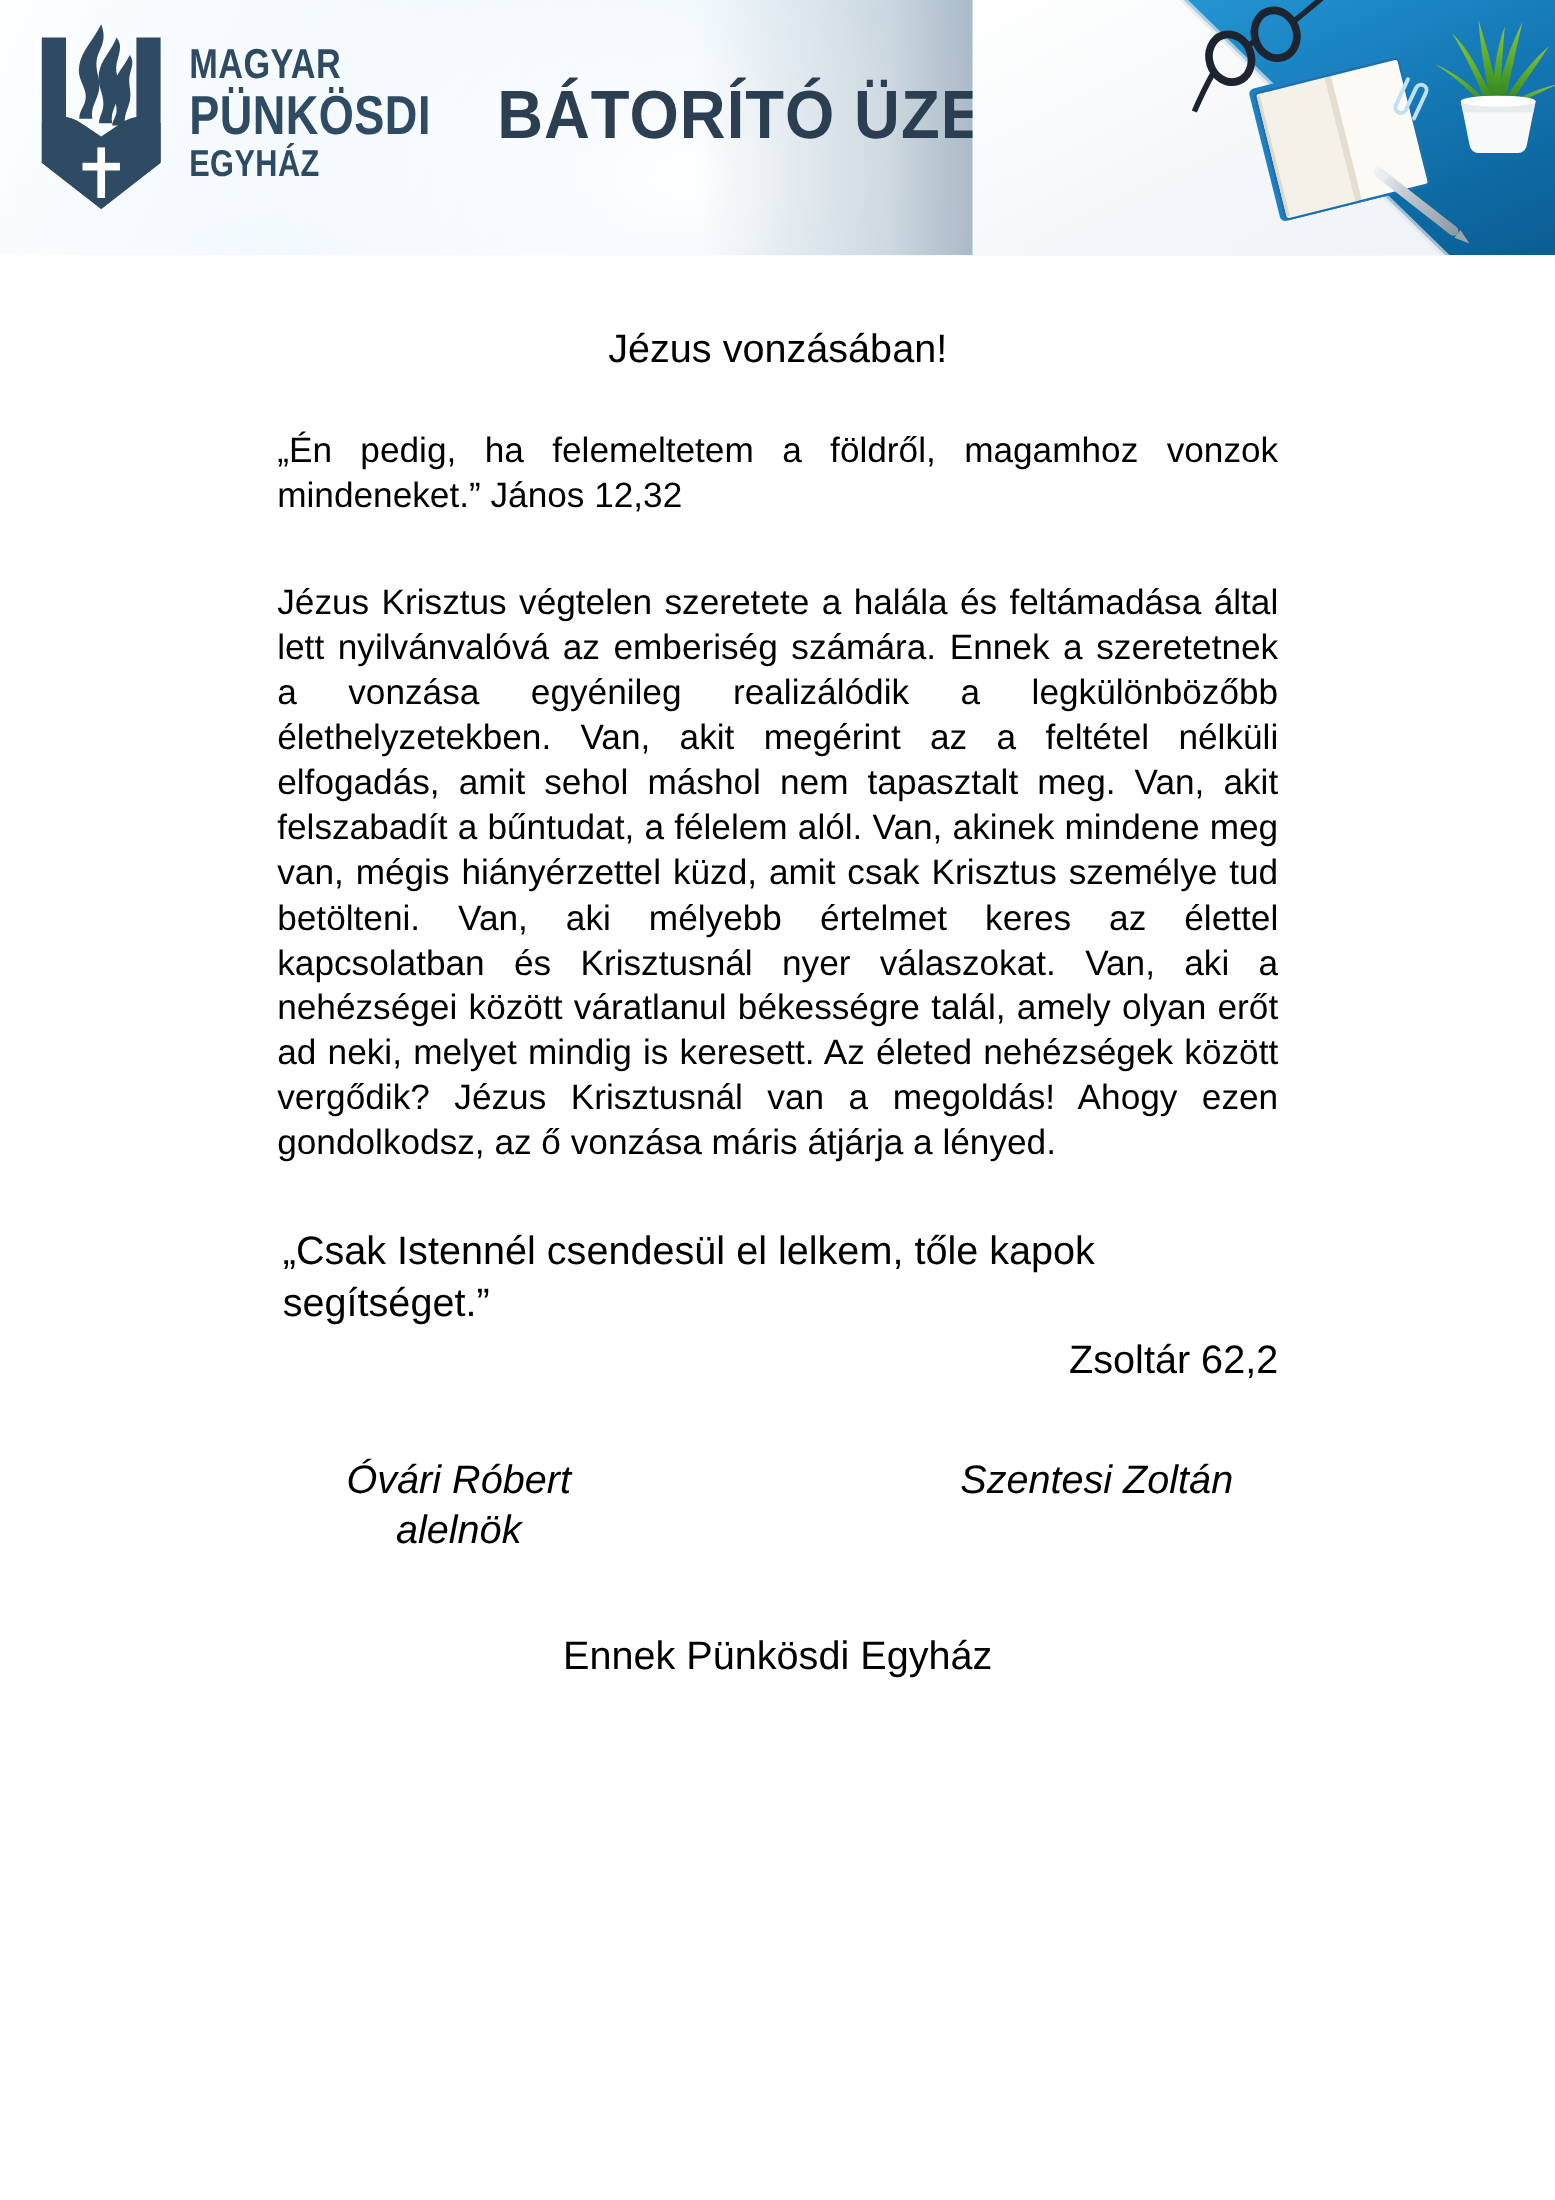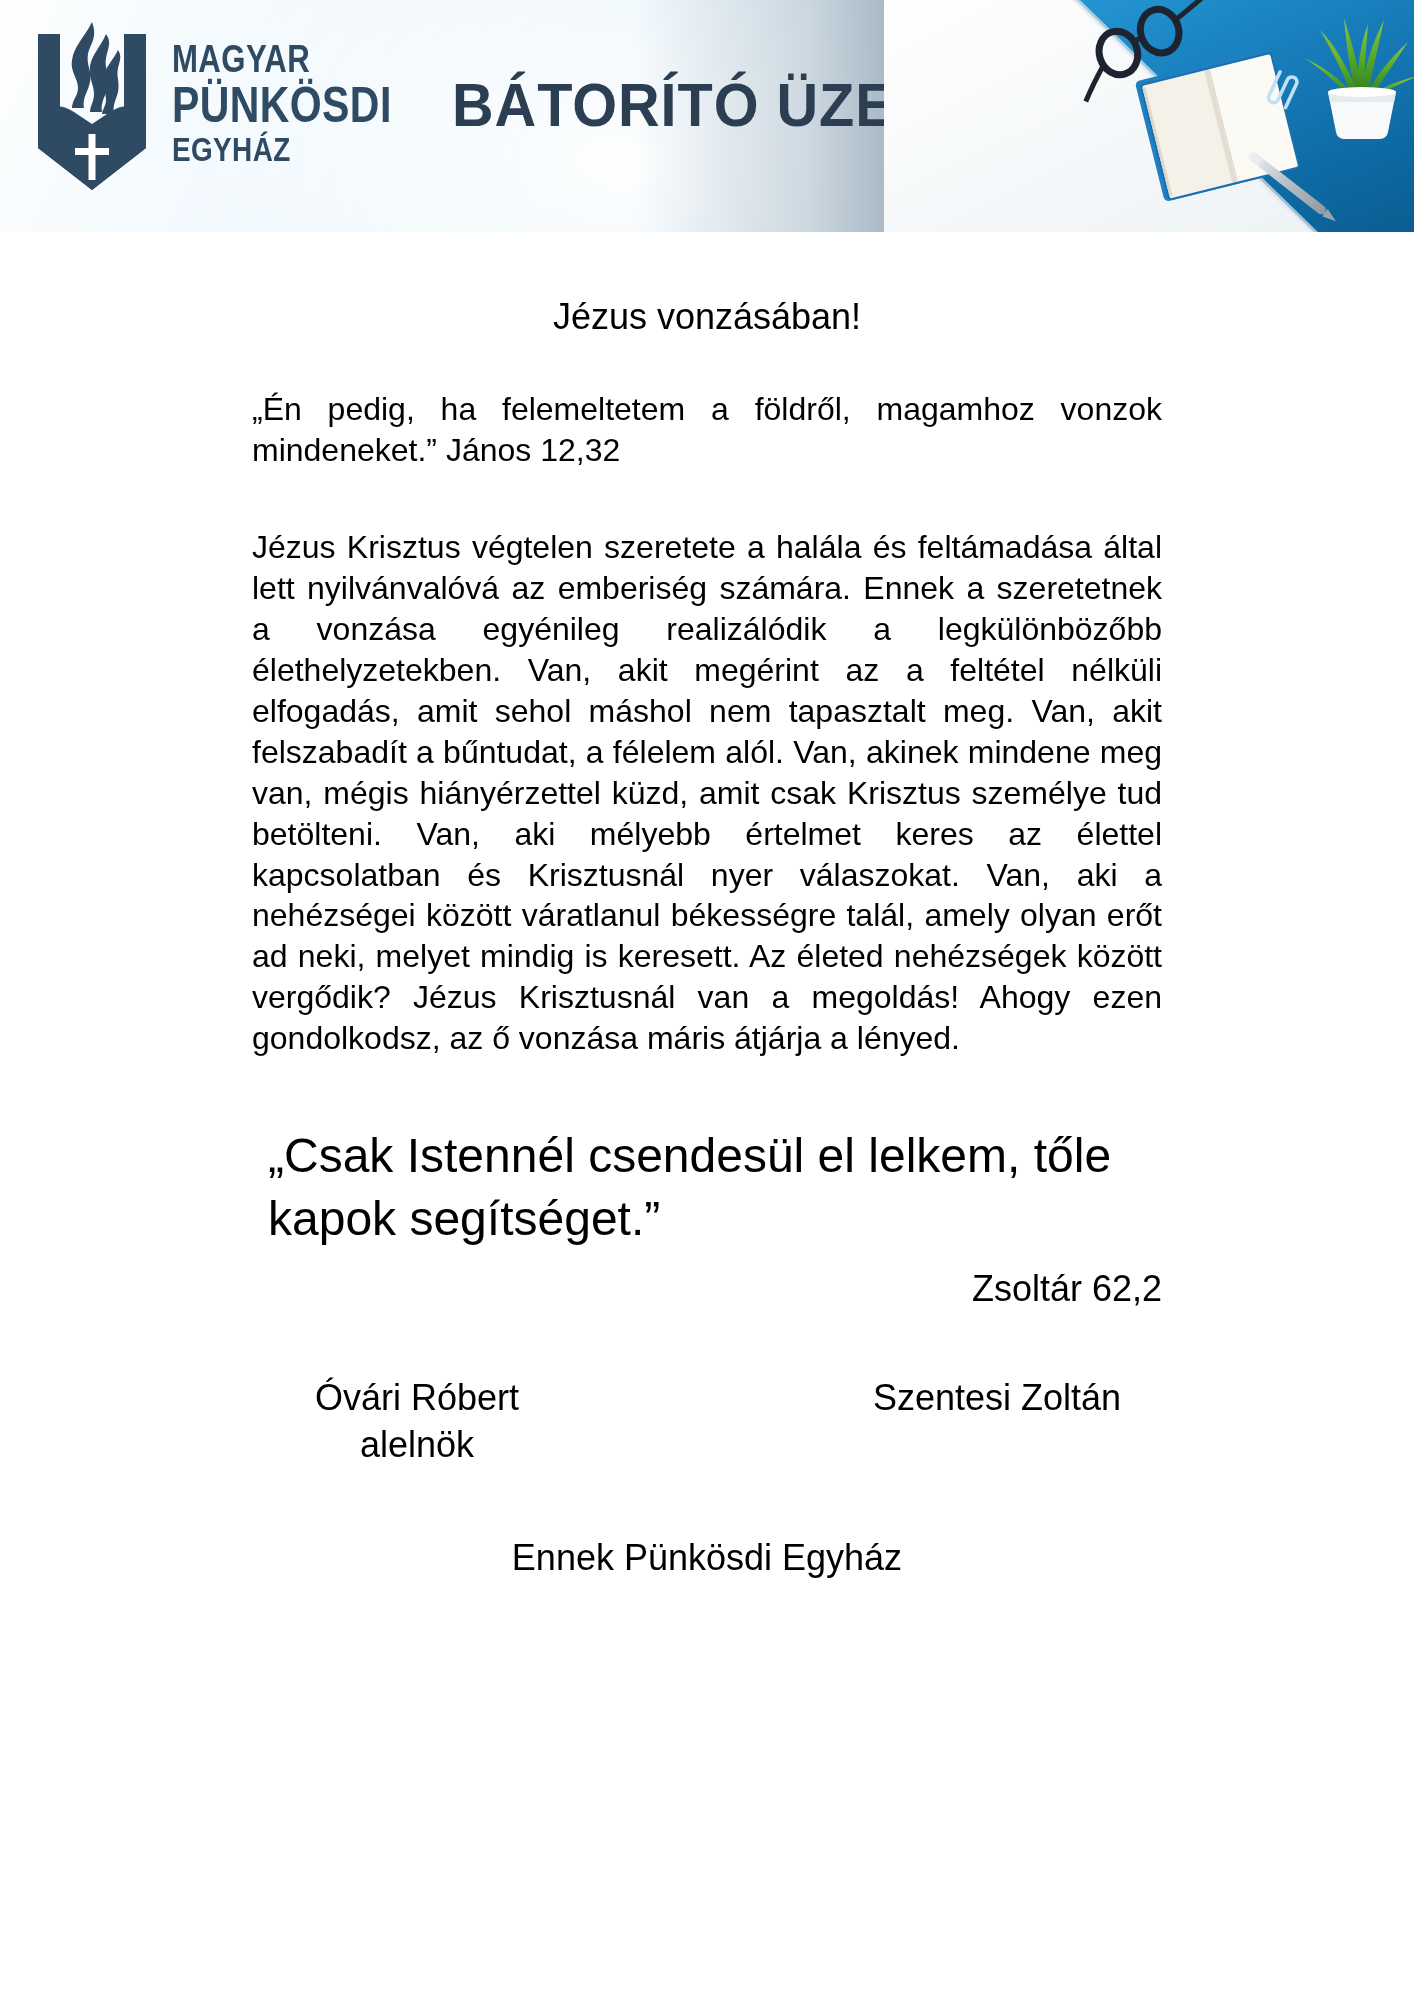--- a/index.html
+++ b/index.html
@@ -130,38 +130,39 @@
     text-justify: inter-word;
     font-size: 32px;
     line-height: 1.28;
     margin: 0;
     hyphens: none;
   }
   .gap-lg { height: 56px; }
   .gap-md { height: 50px; }
 
   .closing-quote {
-    font-size: 48px;
+    font-size: 36px;
     line-height: 1.3;
     text-align: left;
-    margin: 16px;
+    margin: 5px;
   }
   .quote-ref {
     font-size: 36px;
     line-height: 1.3;
     text-align: right;
     margin: 4px 0 0 0;
   }
 
   
   .signatures {
     display: flex;
     justify-content: space-between;
     align-items: flex-start;
     margin-top: 62px;
+    font-style: italic;
   }
   .sig {
     width: 330px;
     text-align: center;
     font-size: 36px;
     line-height: 1.3;
   }
   .sig-left  { text-align: center; margin-left: 0px; }
   .sig-right { text-align: center; margin-right: 0px; }
   .sig-name { display: block; }

